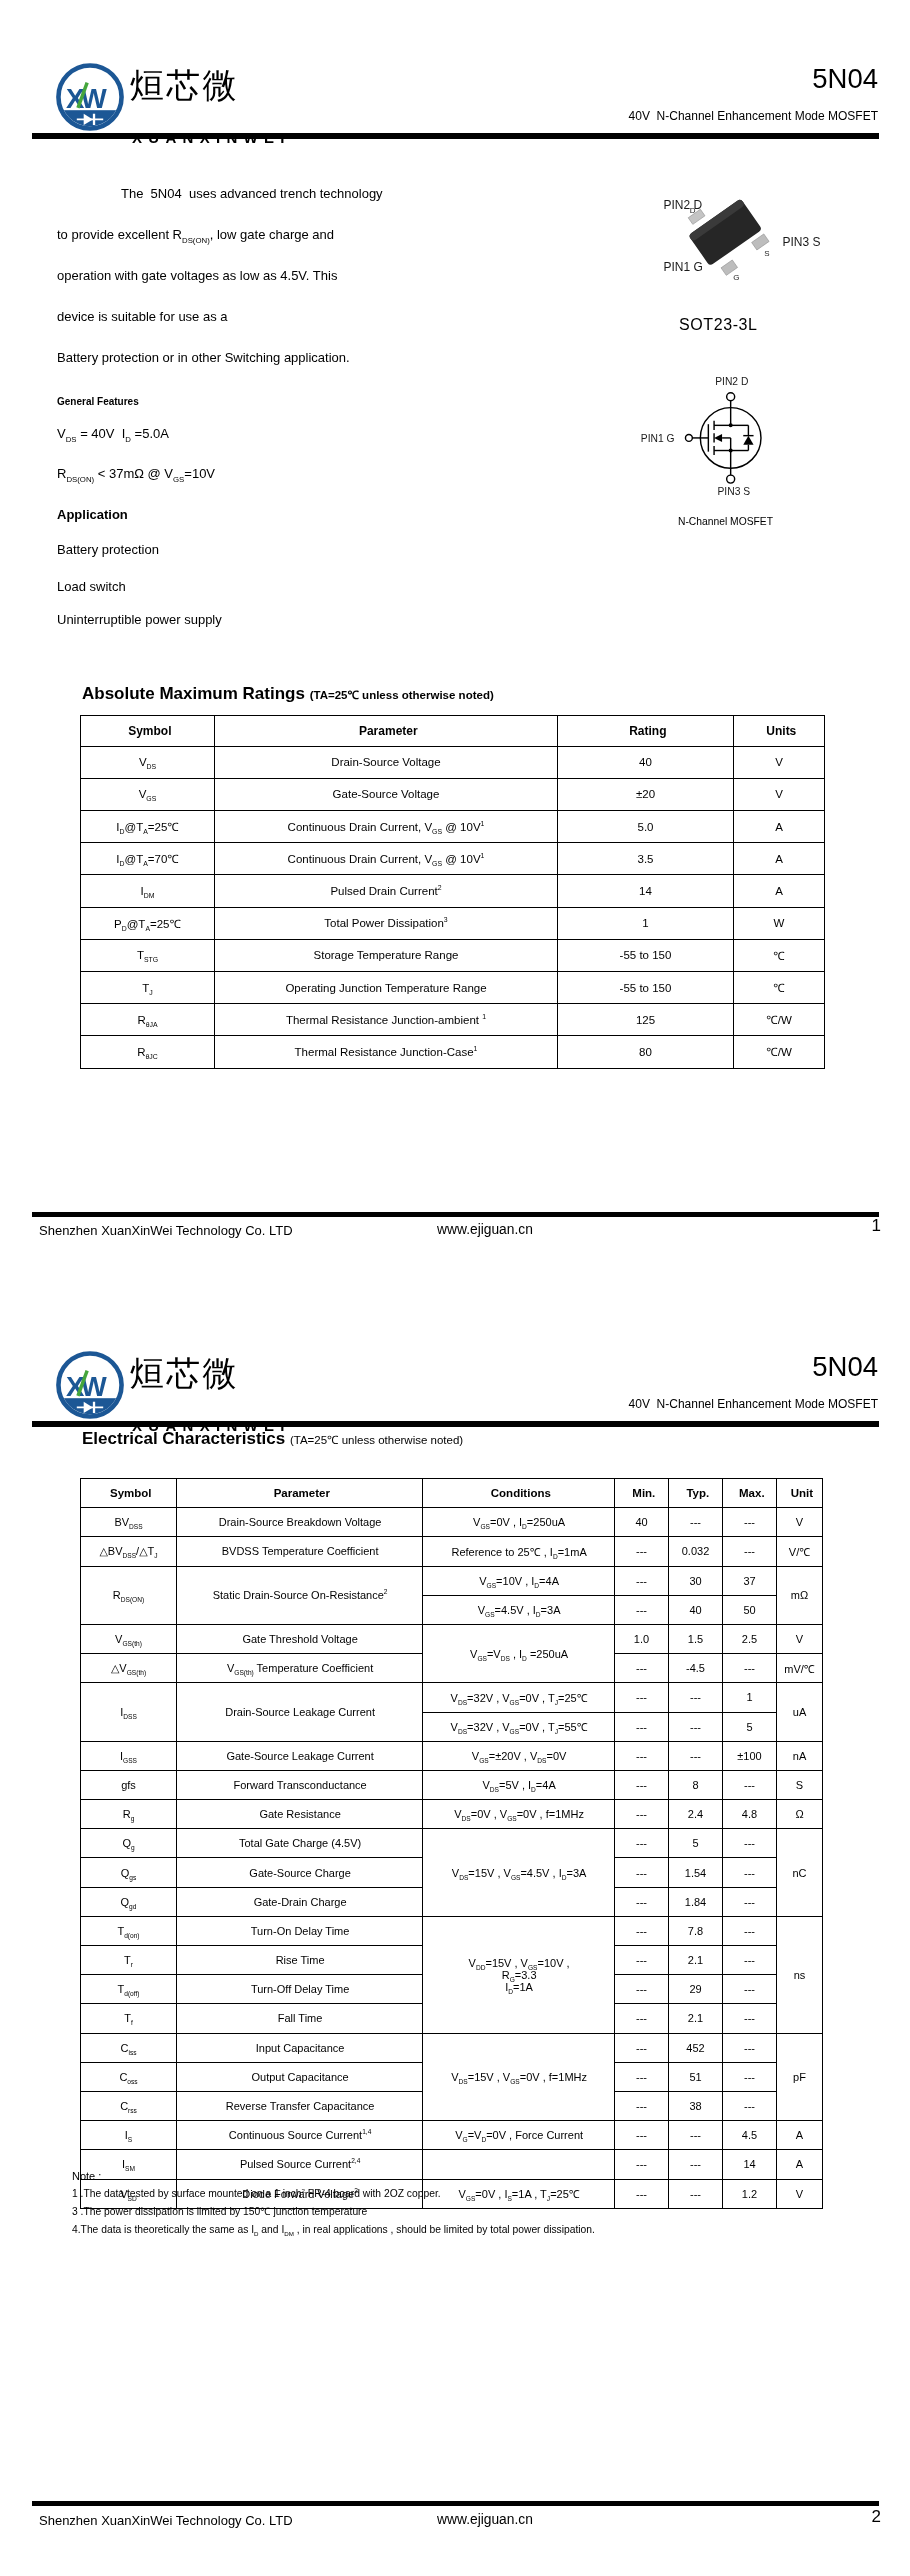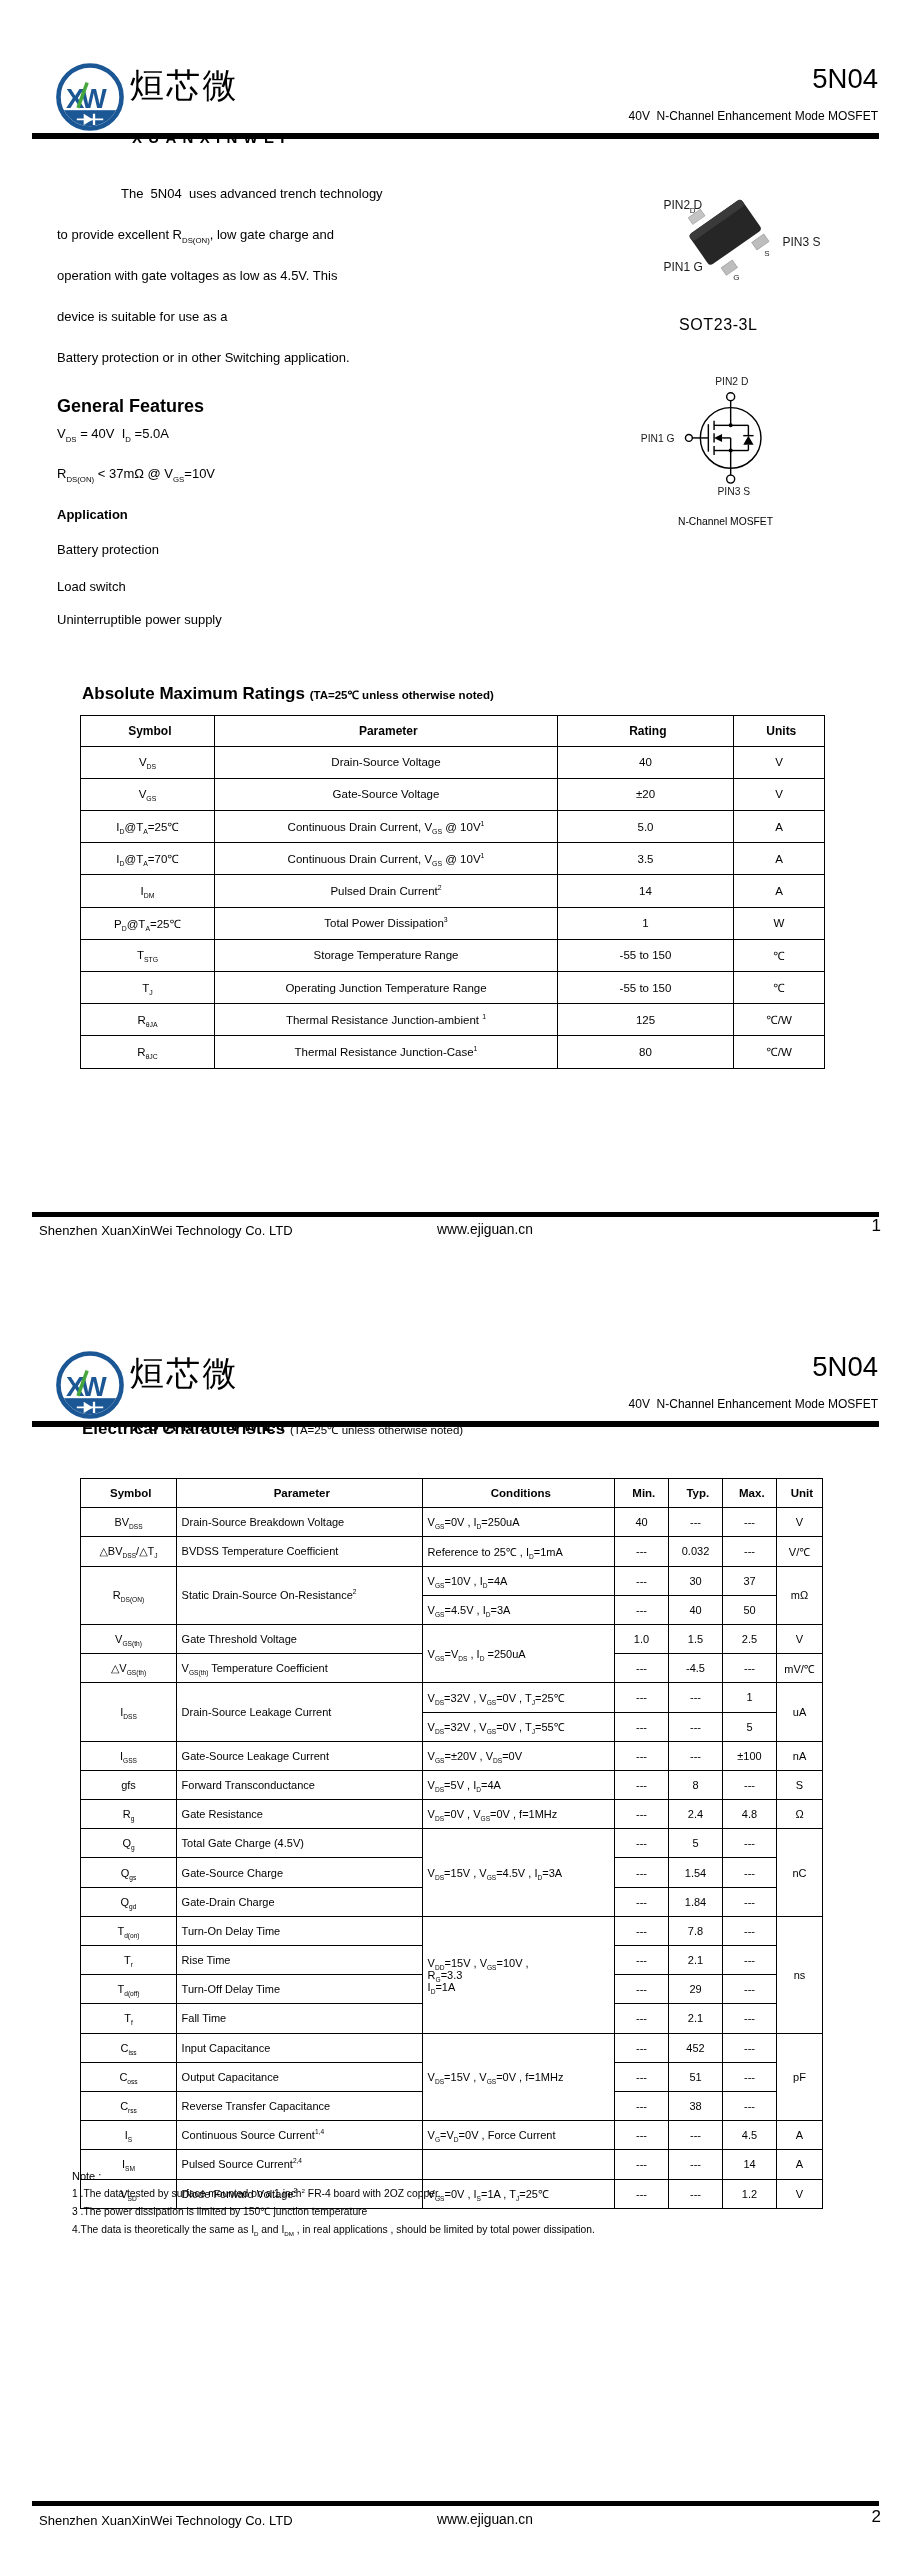--- a/index.html
+++ b/index.html
@@ -9,36 +9,36 @@
   .txt{white-space:pre-wrap;}
   sub{font-size:60%;line-height:0;}
   sup{font-size:60%;line-height:0;}
   .rule{background:#000;}
   .brand-cn{font-size:34px;font-weight:normal;letter-spacing:2.3px;line-height:1;}
   .brand-en{font-size:15px;font-weight:600;letter-spacing:6.3px;line-height:1;}
   .part-number{font-size:27.5px;line-height:1;}
   .subtitle{font-size:12px;line-height:1;white-space:pre;}
   .intro p{margin:0;font-size:13px;line-height:41px;}
   .intro p:first-child{text-indent:64px;}
-  .sec-h{font-size:18px;font-weight:bold;}
+  .sec-h{font-size:10px;font-weight:bold;}
   .body-line{font-size:13px;white-space:pre;}
   .fig-caption{font-size:16px;letter-spacing:0.6px;}
   .mos-caption{font-size:10.3px;}
   .tbl-title{font-size:17px;font-weight:bold;}
   .tbl-title .note-b{font-size:11.5px;font-weight:bold;}
   .tbl-title .note-r{font-size:11.5px;font-weight:normal;}
   table{border-collapse:collapse;table-layout:fixed;background:#fff;}
   table.grid{border:1.7px solid #000;}
   .grid th,.grid td{border:1.1px solid #000;text-align:center;vertical-align:middle;padding:1.1px 3.4px;overflow:hidden;}
   .grid th{font-weight:bold;padding-left:8px;}
   .amr th{height:27.5px;font-size:12px;}
   .amr td{height:29px;font-size:11.5px;}
   .ec th{height:26px;font-size:11.5px;}
   .ec td{height:26px;font-size:11px;}
-  .grid td.left{text-align:left;padding-left:4.6px;margin-left:36px;}
+  .grid td.left{text-align:center;padding-left:4.6px;margin-left:36px;}
   .notes div{font-size:10.3px;line-height:18px;}
   .notes .note-head{font-size:11px;margin-top:20px;}
   .footer-company{font-size:13px;}
   .footer-site{font-size:13.8px;margin-left:20px;}
   .footer-page{font-size:17px;}
 </style>
 </head>
 <body>
 
 <div class="page">
@@ -240,21 +240,21 @@
       <polygon points="50,90 50,110 66,100" fill="#fff"></polygon>
       <line x1="68" y1="90" x2="68" y2="110" stroke="#fff" stroke-width="4"></line>
     </g>
   </svg>
   <div class="abs brand-cn" style="left:130px;top:68px">烜芯微</div>
   <div class="abs brand-en" style="left:132px;top:130px">XUANXINWEI</div>
   <div class="abs part-number" style="right:32px;top:65px">5N04</div>
   <div class="abs subtitle" style="right:32px;top:110px">40V  N-Channel Enhancement Mode MOSFET</div>
   <div class="abs rule" style="left:32px;top:133px;width:847px;height:5.7px"></div>
 
-  <div class="abs tbl-title" style="left:82px;top:131px">
+  <div class="abs tbl-title" style="left:82px;top:141px">
     <span>Electrical Characteristics</span>
     <span class="note-r">(TA=25℃ unless otherwise noted)</span>
   </div>
   <table class="abs grid ec" style="left:80px;top:190px;width:742px">
     <colgroup>
         <col style="width:96px">
         <col style="width:246px">
         <col style="width:192px">
         <col style="width:54px">
         <col style="width:54px">

